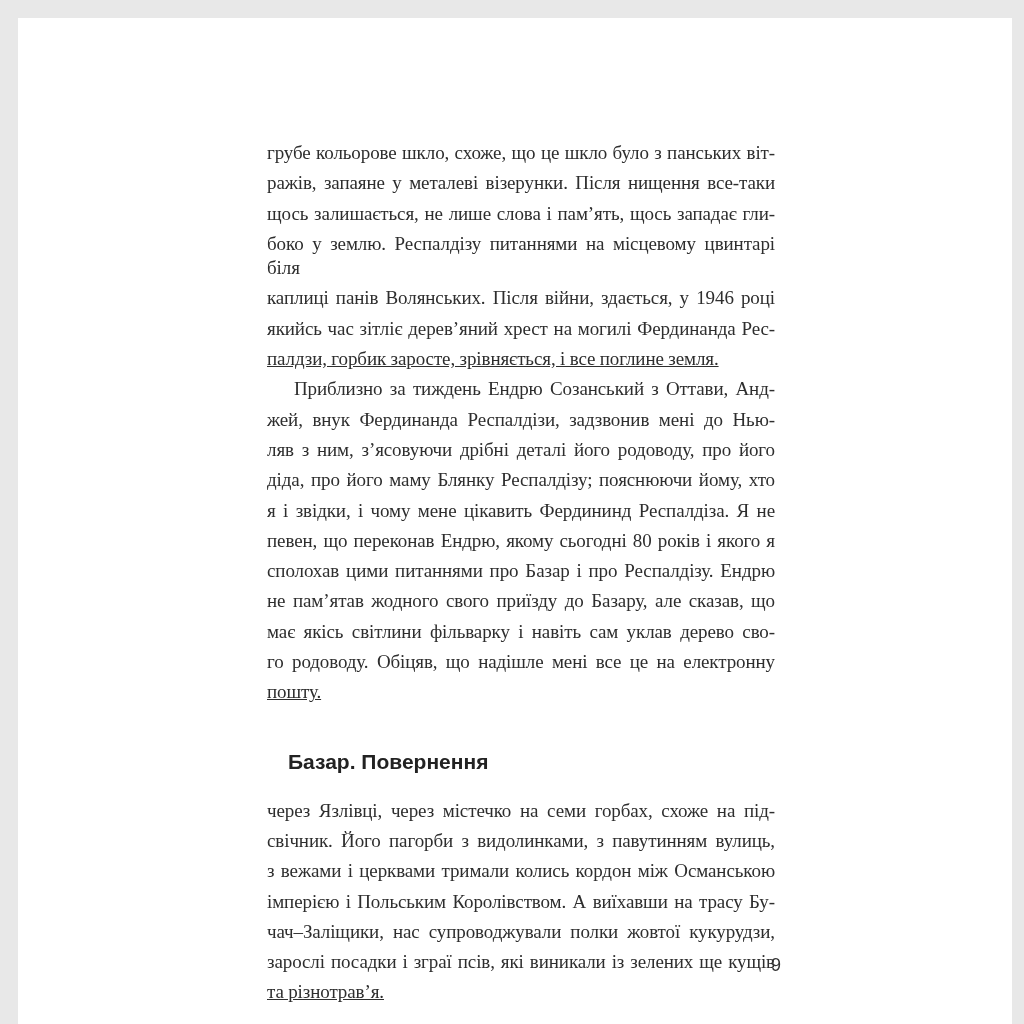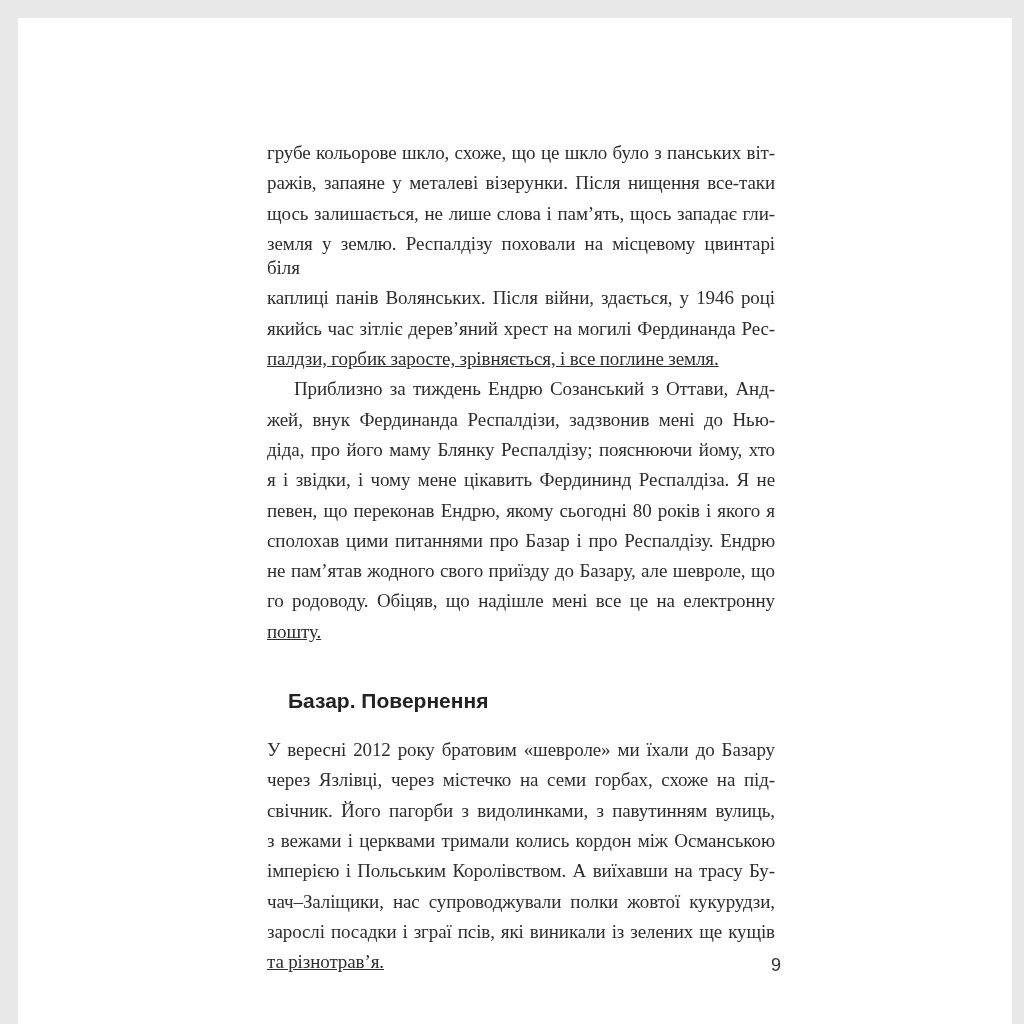--- a/index.html
+++ b/index.html
@@ -56,39 +56,40 @@
 </style>
 </head>
 <body>
 
 <div class="page">
   <div class="text-column" id="text-column">
       <div class="paragraph">
         <div class="line">грубе кольорове шкло, схоже, що це шкло було з панських віт-</div>
         <div class="line">ражів, запаяне у металеві візерунки. Після нищення все-таки</div>
         <div class="line">щось залишається, не лише слова і пам’ять, щось западає гли-</div>
-        <div class="line">земля у землю. Респалдізу поховали на місцевому цвинтарі біля</div>
+        <div class="line">боко у землю. Респалдізу питаннями на місцевому цвинтарі біля</div>
         <div class="line">каплиці панів Волянських. Після війни, здається, у 1946 році</div>
         <div class="line">якийсь час зітліє дерев’яний хрест на могилі Фердинанда Рес-</div>
         <div class="line last">палдзи, горбик заросте, зрівняється, і все поглине земля.</div>
       </div>
       <div class="paragraph">
         <div class="line indent">Приблизно за тиждень Ендрю Созанський з Оттави, Анд-</div>
         <div class="line">жей, внук Фердинанда Респалдізи, задзвонив мені до Нью-</div>
+        <div class="line">ляв з ним, з’ясовуючи дрібні деталі його родоводу, про його</div>
         <div class="line">діда, про його маму Блянку Респалдізу; пояснюючи йому, хто</div>
         <div class="line">я і звідки, і чому мене цікавить Фердининд Респалдіза. Я не</div>
         <div class="line">певен, що переконав Ендрю, якому сьогодні 80 років і якого я</div>
         <div class="line">сполохав цими питаннями про Базар і про Респалдізу. Ендрю</div>
-        <div class="line">не пам’ятав жодного свого приїзду до Базару, але шевроле, що</div>
+        <div class="line">не пам’ятав жодного свого приїзду до Базару, але сказав, що</div>
+        <div class="line">має якісь світлини фільварку і навіть сам уклав дерево сво-</div>
         <div class="line">го родоводу. Обіцяв, що надішле мені все це на електронну</div>
         <div class="line last">пошту.</div>
       </div>
       <div class="heading">Базар. Повернення</div>
       <div class="paragraph">
-        <div class="line">У вересні 2012 року братовим «шевроле» ми їхали до Базару</div>
         <div class="line">через Язлівці, через містечко на семи горбах, схоже на під-</div>
         <div class="line">свічник. Його пагорби з видолинками, з павутинням вулиць,</div>
         <div class="line">з вежами і церквами тримали колись кордон між Османською</div>
         <div class="line">імперією і Польським Королівством. А виїхавши на трасу Бу-</div>
         <div class="line">чач–Заліщики, нас супроводжували полки жовтої кукурудзи,</div>
         <div class="line">зарослі посадки і зграї псів, які виникали із зелених ще кущів</div>
         <div class="line last">та різнотрав’я.</div>
       </div>
     </div>
   <div class="folio">9</div>

